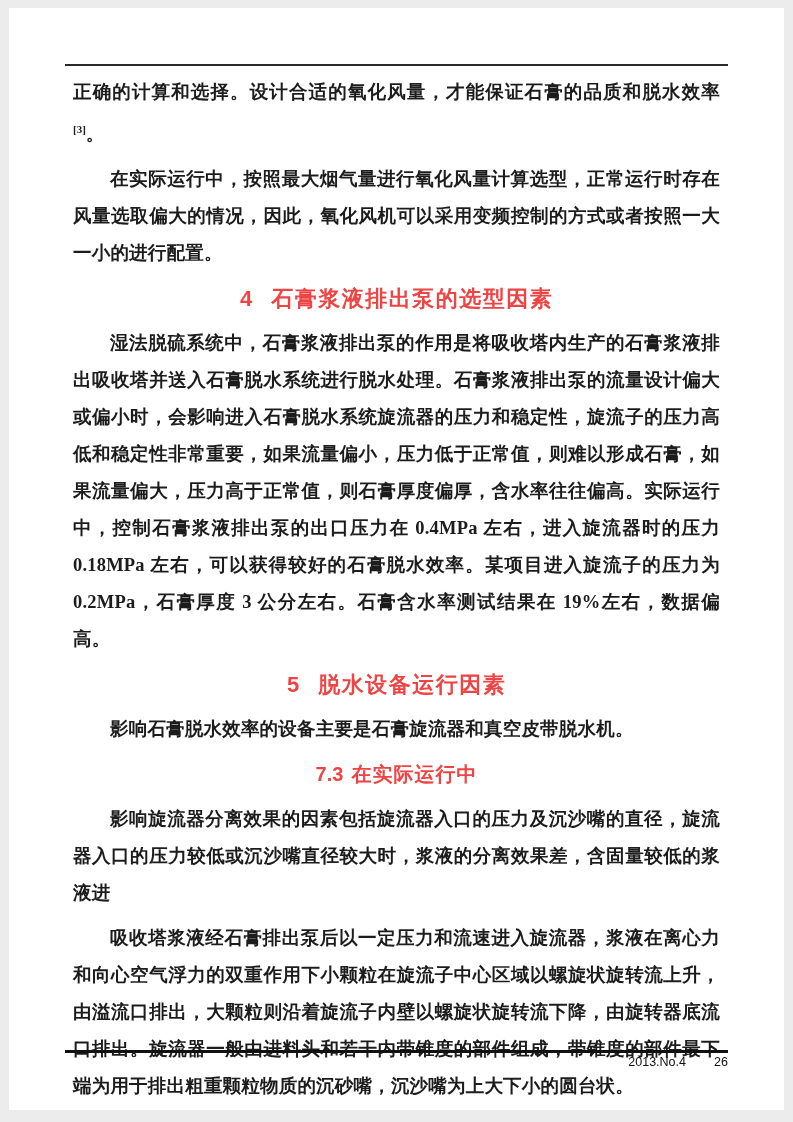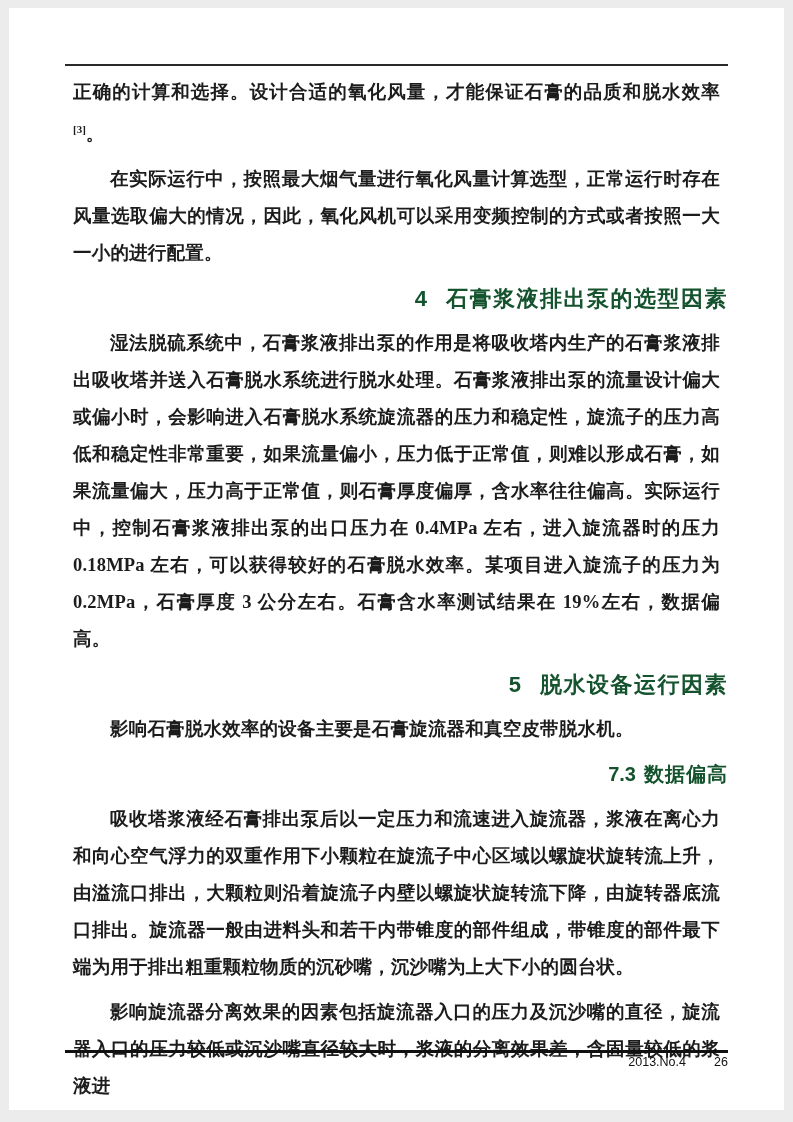--- a/index.html
+++ b/index.html
@@ -62,23 +62,23 @@
     letter-spacing: 0;
   }
   .content sup {
     font-size: 11px;
     vertical-align: 7px;
     letter-spacing: 0;
   }
   .heading {
     font-family: "Liberation Sans", sans-serif;
     font-weight: bold;
-    color: #14532d;
+    color: #ef4444;
     line-height: 37px;
-    text-align: right;
+    text-align: center;
     text-indent: 0;
   }
   .heading.h1 {
     font-size: 22px;
     letter-spacing: 1.5px;
   }
   .heading.h1 .hnum {
     letter-spacing: 0;
     margin-right: 19px;
   }
@@ -131,23 +131,23 @@
       <div class="header-rule"></div>
     </div>
 
     <div class="content" id="content">
         <p class="para">正确的计算和选择。设计合适的氧化风量，才能保证石膏的品质和脱水效率<sup>[3]</sup>。</p>
         <p class="para indent">在实际运行中，按照最大烟气量进行氧化风量计算选型，正常运行时存在风量选取偏大的情况，因此，氧化风机可以采用变频控制的方式或者按照一大一小的进行配置。</p>
         <div class="heading h1"><span class="hnum">4</span><span class="htitle">石膏浆液排出泵的选型因素</span></div>
         <p class="para indent">湿法脱硫系统中，石膏浆液排出泵的作用是将吸收塔内生产的石膏浆液排出吸收塔并送入石膏脱水系统进行脱水处理。石膏浆液排出泵的流量设计偏大或偏小时，会影响进入石膏脱水系统旋流器的压力和稳定性，旋流子的压力高低和稳定性非常重要，如果流量偏小，压力低于正常值，则难以形成石膏，如果流量偏大，压力高于正常值，则石膏厚度偏厚，含水率往往偏高。实际运行中，控制石膏浆液排出泵的出口压力在 0.4MPa 左右，进入旋流器时的压力 0.18MPa 左右，可以获得较好的石膏脱水效率。某项目进入旋流子的压力为 0.2MPa，石膏厚度 3 公分左右。石膏含水率测试结果在 19%左右，数据偏高。</p>
         <div class="heading h1"><span class="hnum">5</span><span class="htitle">脱水设备运行因素</span></div>
         <p class="para indent">影响石膏脱水效率的设备主要是石膏旋流器和真空皮带脱水机。</p>
-        <div class="heading h2"><span class="hnum">7.3</span><span class="htitle">数据偏高</span></div>
+        <div class="heading h2"><span class="hnum">7.3</span><span class="htitle">在实际运行中</span></div>
+        <p class="para indent">影响旋流器分离效果的因素包括旋流器入口的压力及沉沙嘴的直径，旋流器入口的压力较低或沉沙嘴直径较大时，浆液的分离效果差，含固量较低的浆液进</p>
         <p class="para indent">吸收塔浆液经石膏排出泵后以一定压力和流速进入旋流器，浆液在离心力和向心空气浮力的双重作用下小颗粒在旋流子中心区域以螺旋状旋转流上升，由溢流口排出，大颗粒则沿着旋流子内壁以螺旋状旋转流下降，由旋转器底流口排出。旋流器一般由进料头和若干内带锥度的部件组成，带锥度的部件最下端为用于排出粗重颗粒物质的沉砂嘴，沉沙嘴为上大下小的圆台状。</p>
-        <p class="para indent">影响旋流器分离效果的因素包括旋流器入口的压力及沉沙嘴的直径，旋流器入口的压力较低或沉沙嘴直径较大时，浆液的分离效果差，含固量较低的浆液进</p>
       </div>
 
     <div class="footer">
       <div class="footer-rule"></div>
       <div class="footer-row">
         <span class="page-number">26</span>
         <span class="issue">2013.No.4</span>
       </div>
     </div>
 

